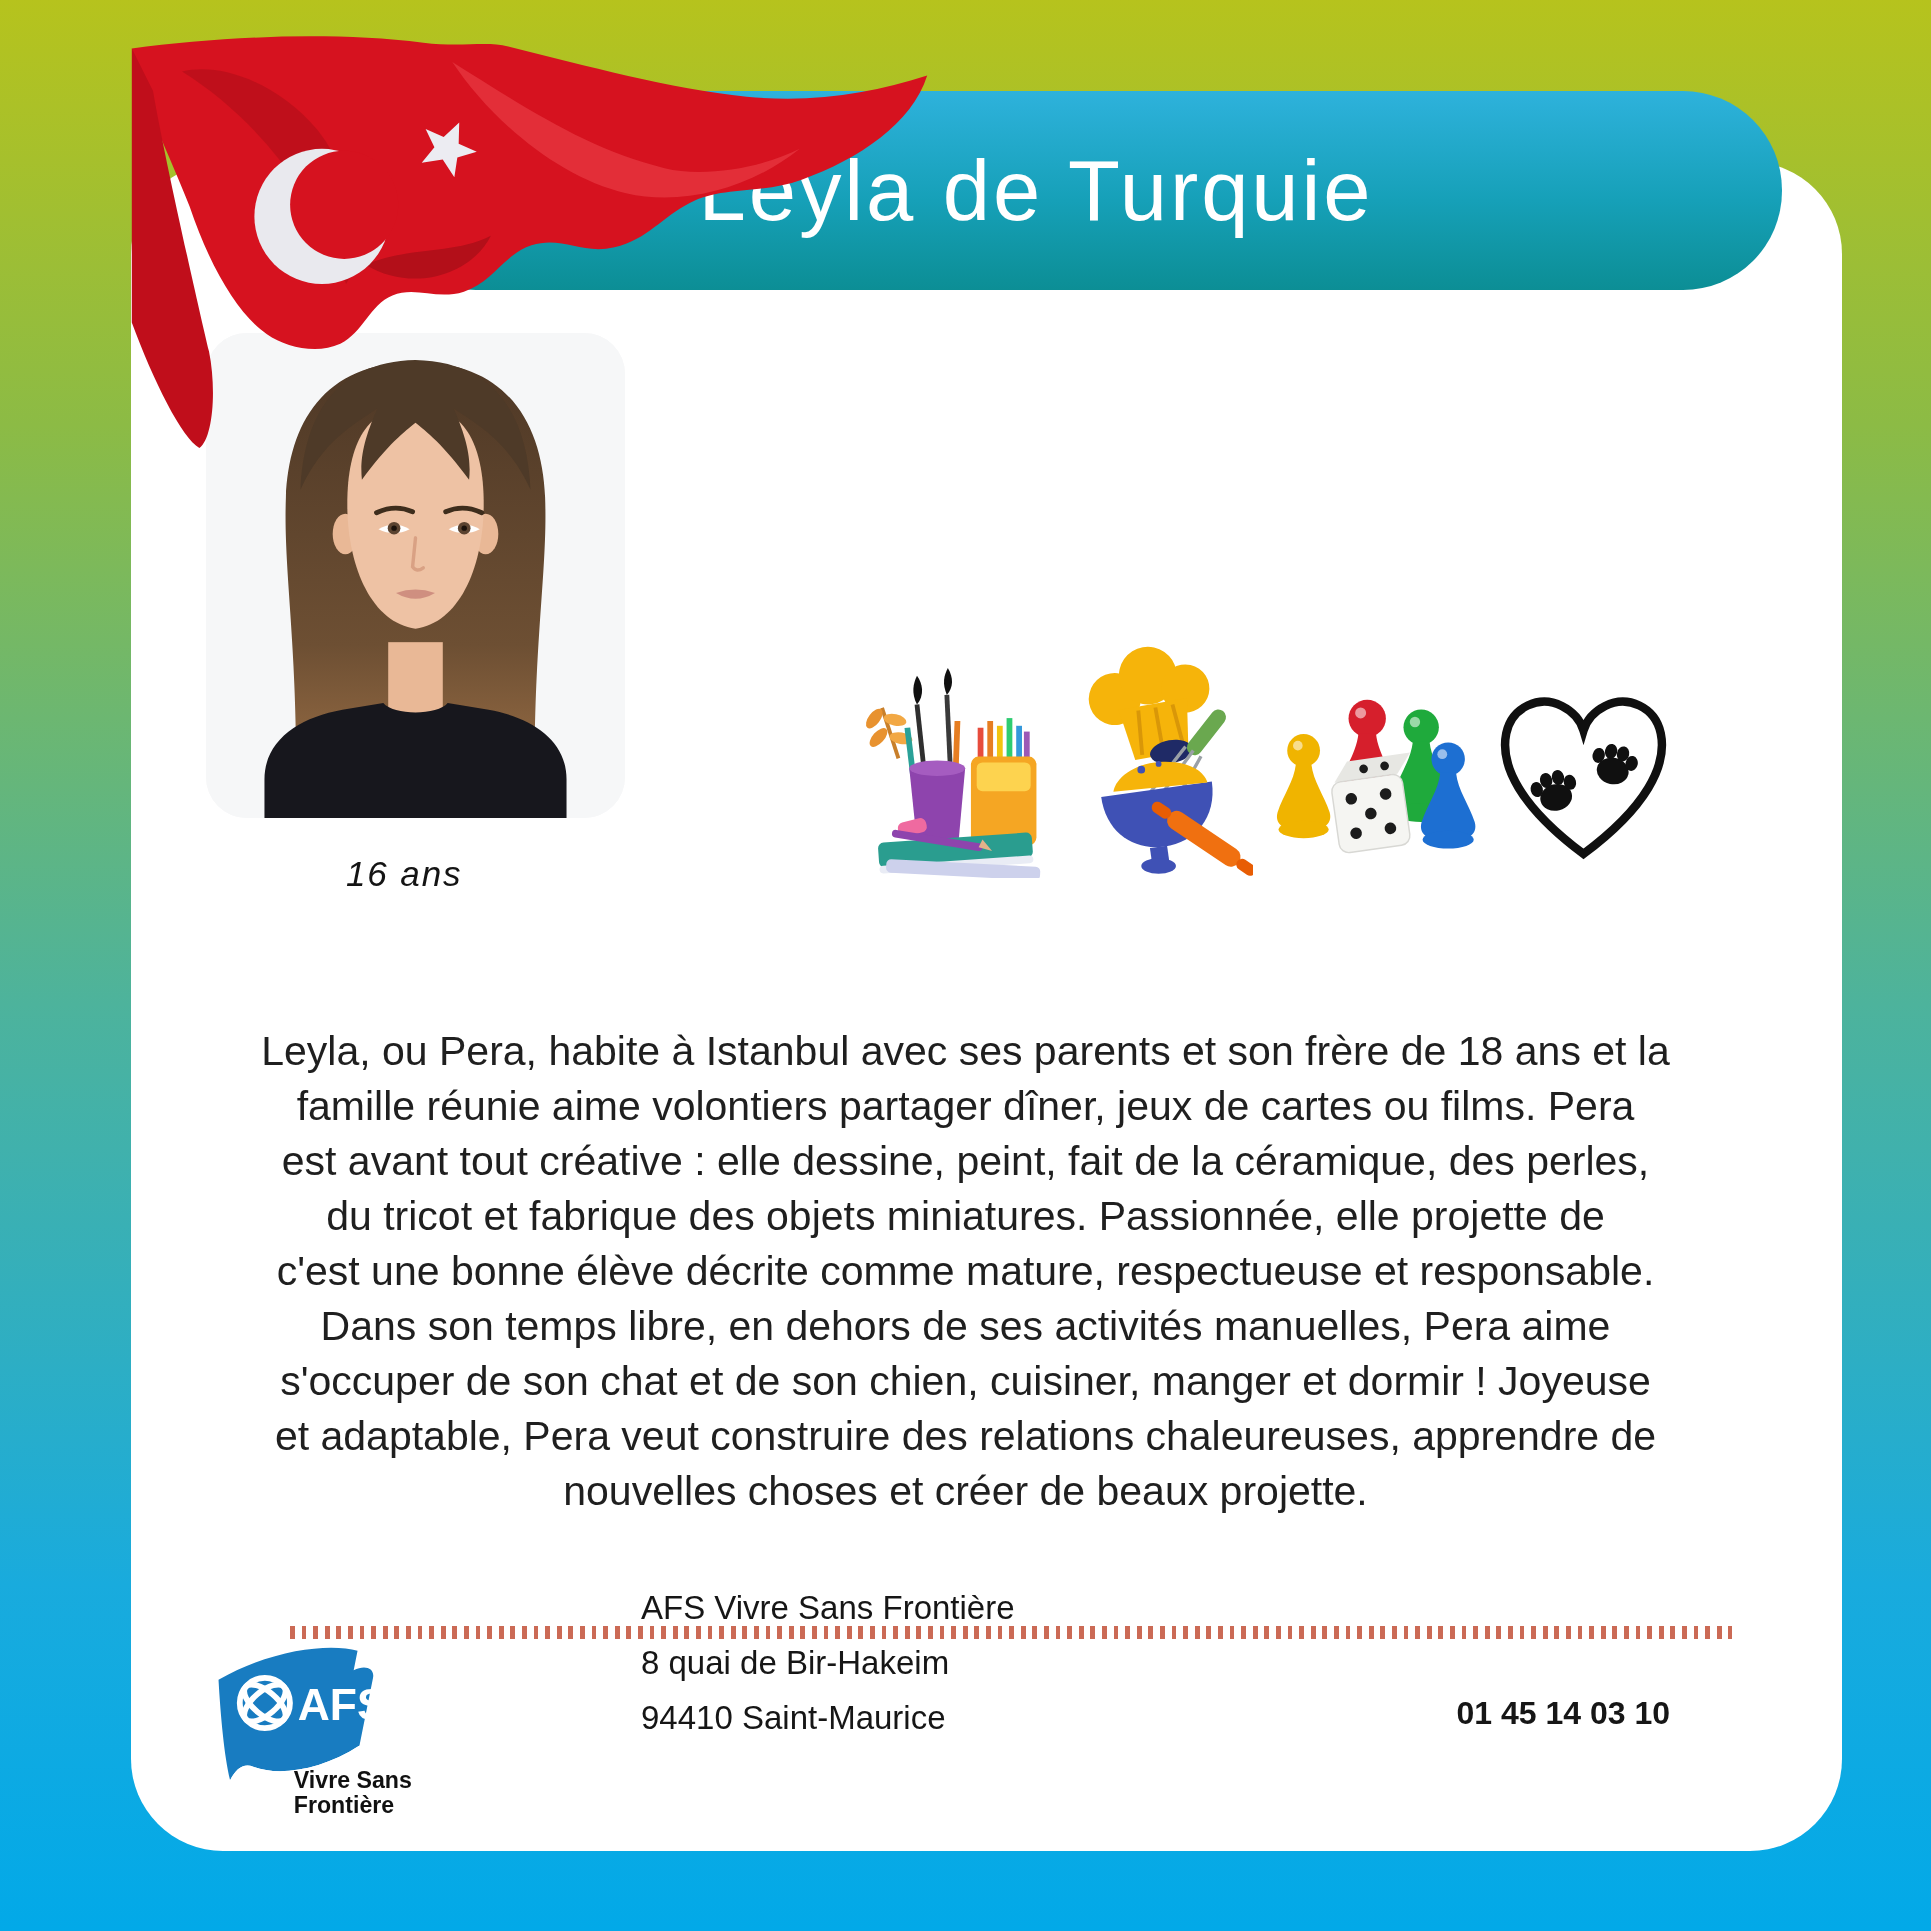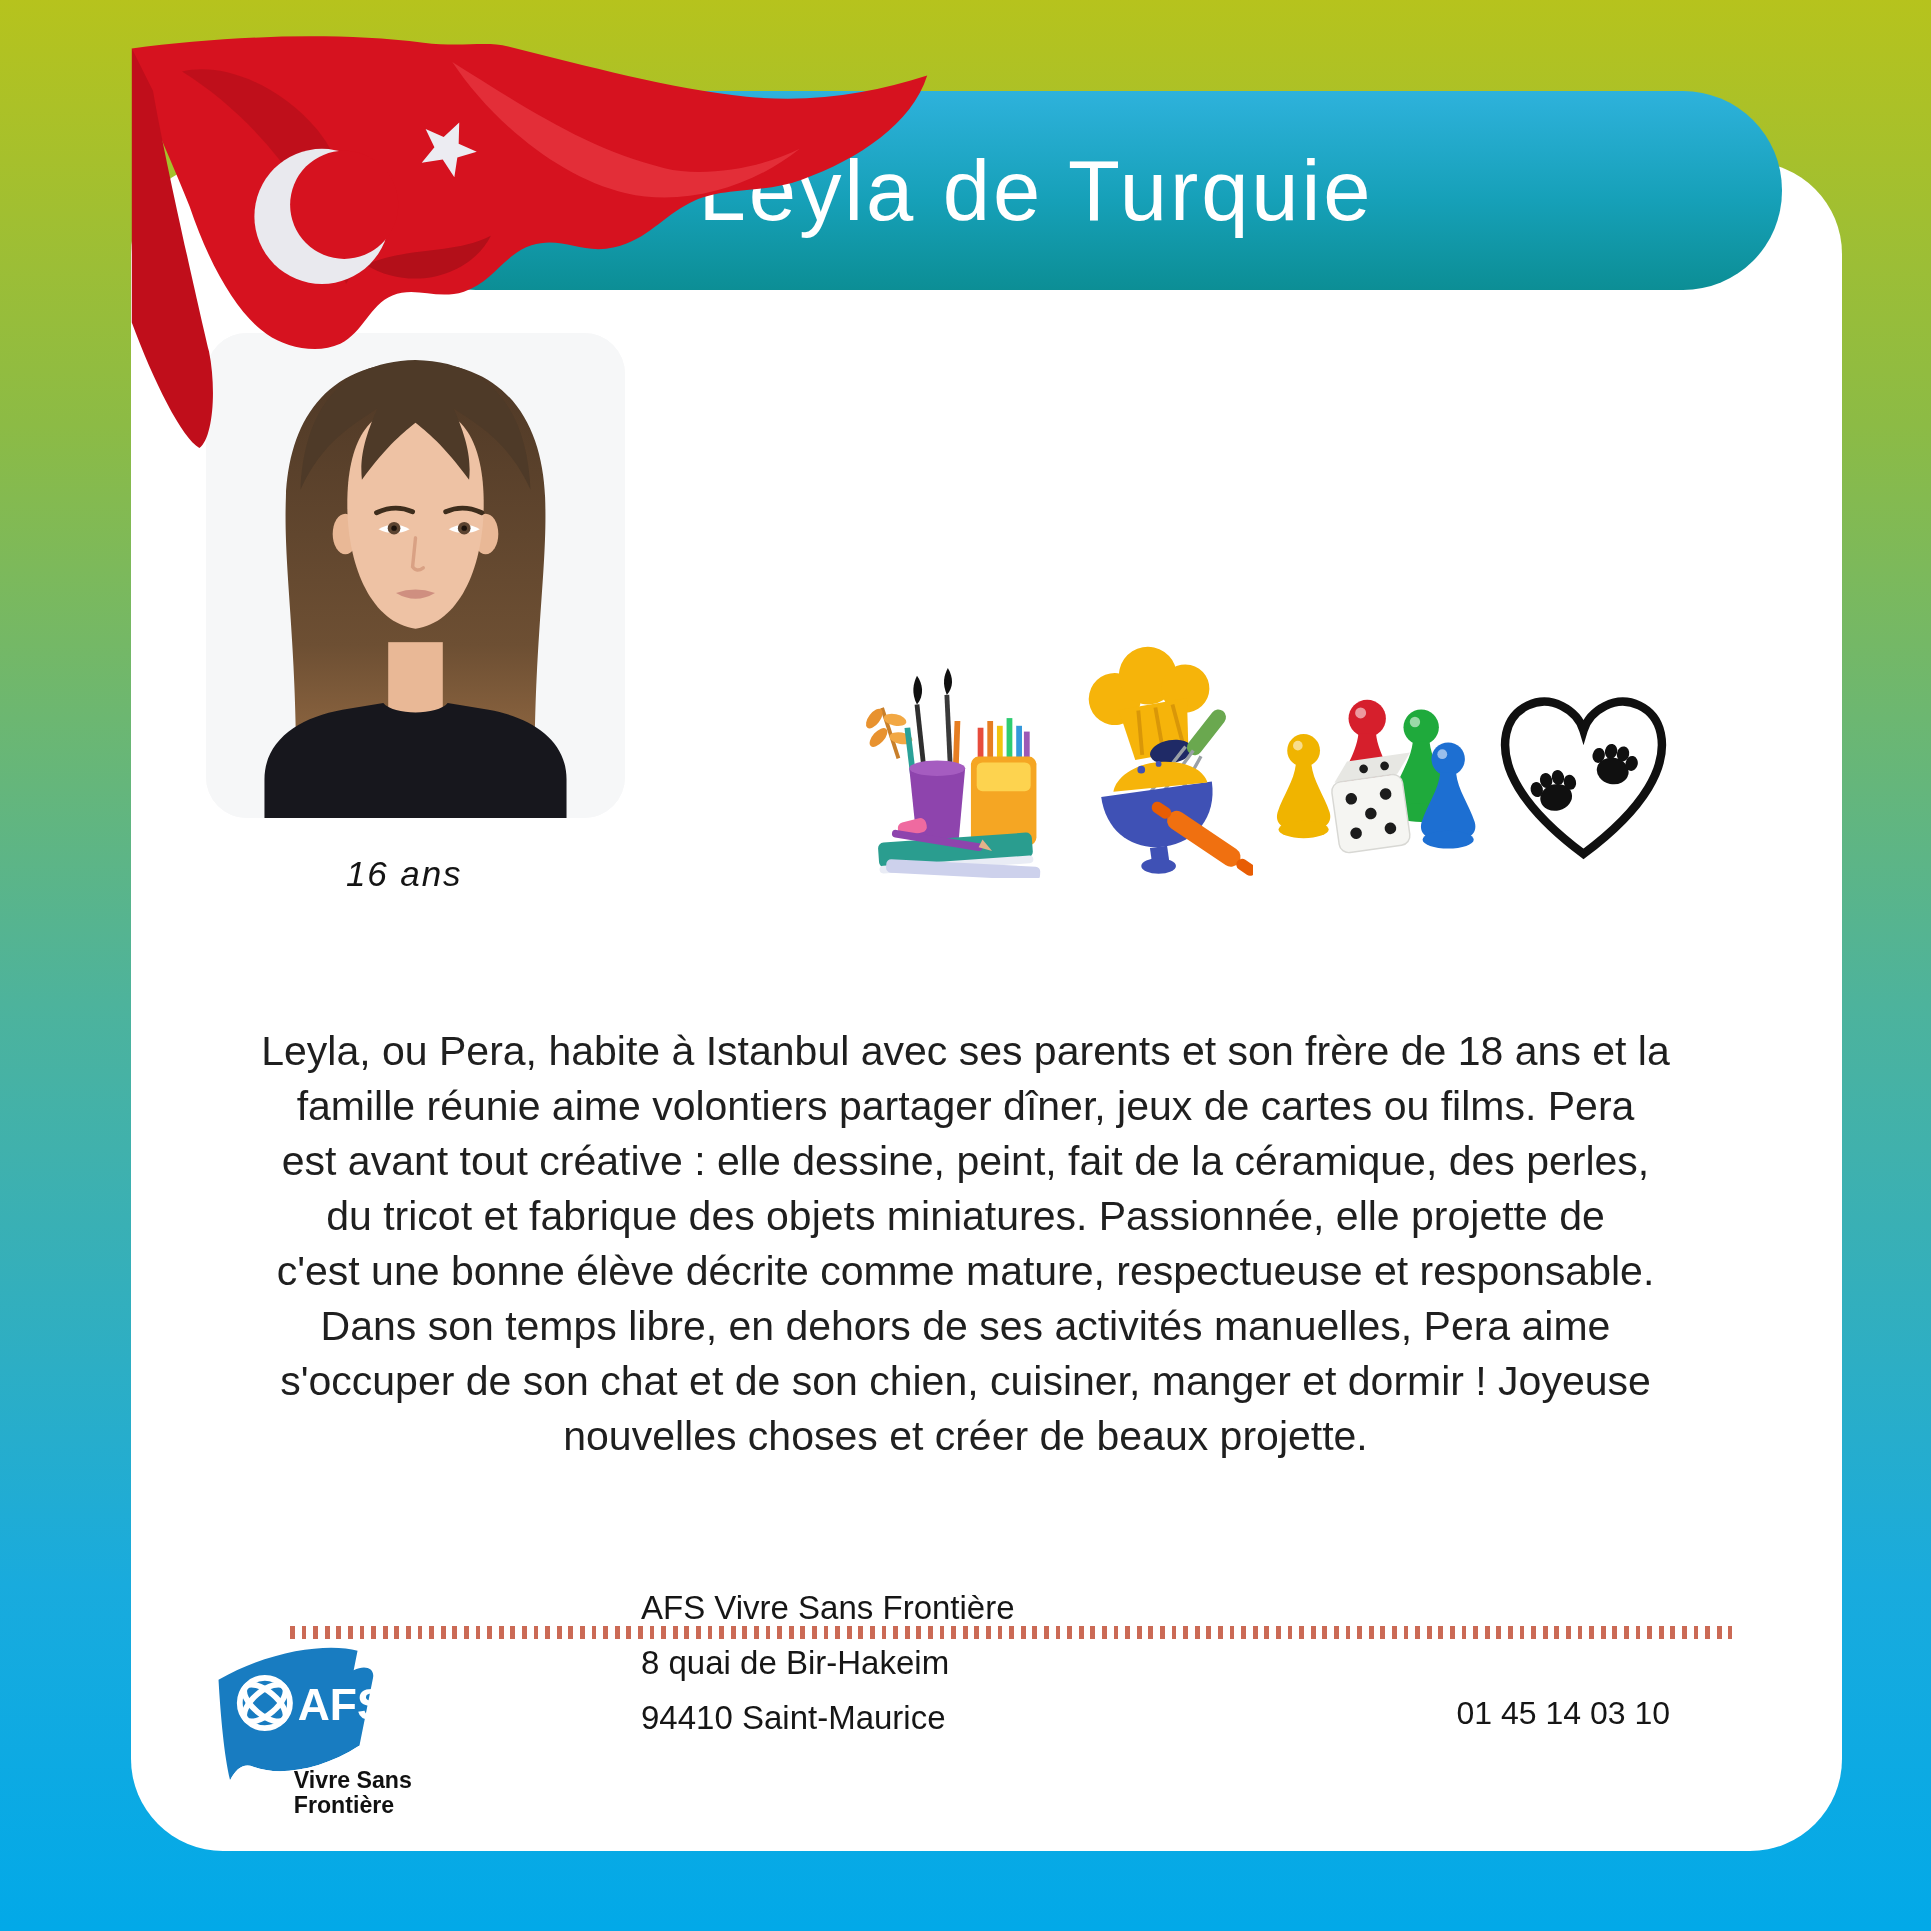--- a/index.html
+++ b/index.html
@@ -50,21 +50,21 @@
     position:absolute;left:290px;top:1626px;width:1442px;height:12.6px;z-index:2;
     background:repeating-linear-gradient(90deg,#cb6a55 0px,#cb6a55 4.8px,rgba(0,0,0,0) 4.8px,rgba(0,0,0,0) 11.6px);
   }
   .afs-logo{position:absolute;left:205px;top:1641px;width:224px;height:180px;z-index:2;}
   .address{
     position:absolute;left:641px;top:1580px;z-index:2;
     font-size:33px;line-height:55px;color:#161616;
   }
   .contact{
     position:absolute;right:261px;top:1690px;z-index:2;text-align:right;
-    font-size:32px;line-height:47px;color:#161616;
+    font-size:32px;line-height:47px;color:#161616;font-weight:bold;
   }
   .contact .italic{font-style:italic;}
 </style>
 </head>
 <body>
 
 <div id="canvas">
 
   <div class="card"></div>
 
@@ -232,20 +232,21 @@
   </div>
 
   <div class="bio">
     <div>Leyla, ou Pera, habite à Istanbul avec ses parents et son frère de 18 ans et la</div>
     <div>famille réunie aime volontiers partager dîner, jeux de cartes ou films. Pera</div>
     <div>est avant tout créative : elle dessine, peint, fait de la céramique, des perles,</div>
     <div>du tricot et fabrique des objets miniatures. Passionnée, elle projette de</div>
     <div>c'est une bonne élève décrite comme mature, respectueuse et responsable.</div>
     <div>Dans son temps libre, en dehors de ses activités manuelles, Pera aime</div>
     <div>s'occuper de son chat et de son chien, cuisiner, manger et dormir ! Joyeuse</div>
+    <div>et adaptable, Pera veut construire des relations chaleureuses, apprendre de</div>
     <div>nouvelles choses et créer de beaux projette.</div>
   </div>
 
   <div class="dotted-sep"></div>
 
   <svg class="afs-logo" viewBox="0 0 232 186">
     <path d="M14,40 C70,8 130,2 158,10 L154,30 C166,24 176,28 174,38 L160,108 C120,134 76,140 50,130 C40,126 32,132 26,144 C20,120 16,76 14,40 Z" fill="#187cc1"></path>
     <path d="M26,144 C32,132 40,126 50,130 C76,140 120,134 160,108 L157,122 C118,146 74,152 48,142 C40,139 34,146 30,154 Z" fill="#ffffff"></path>
     <g stroke="#ffffff" fill="none" stroke-width="6">
       <circle cx="62" cy="64" r="26"></circle>

